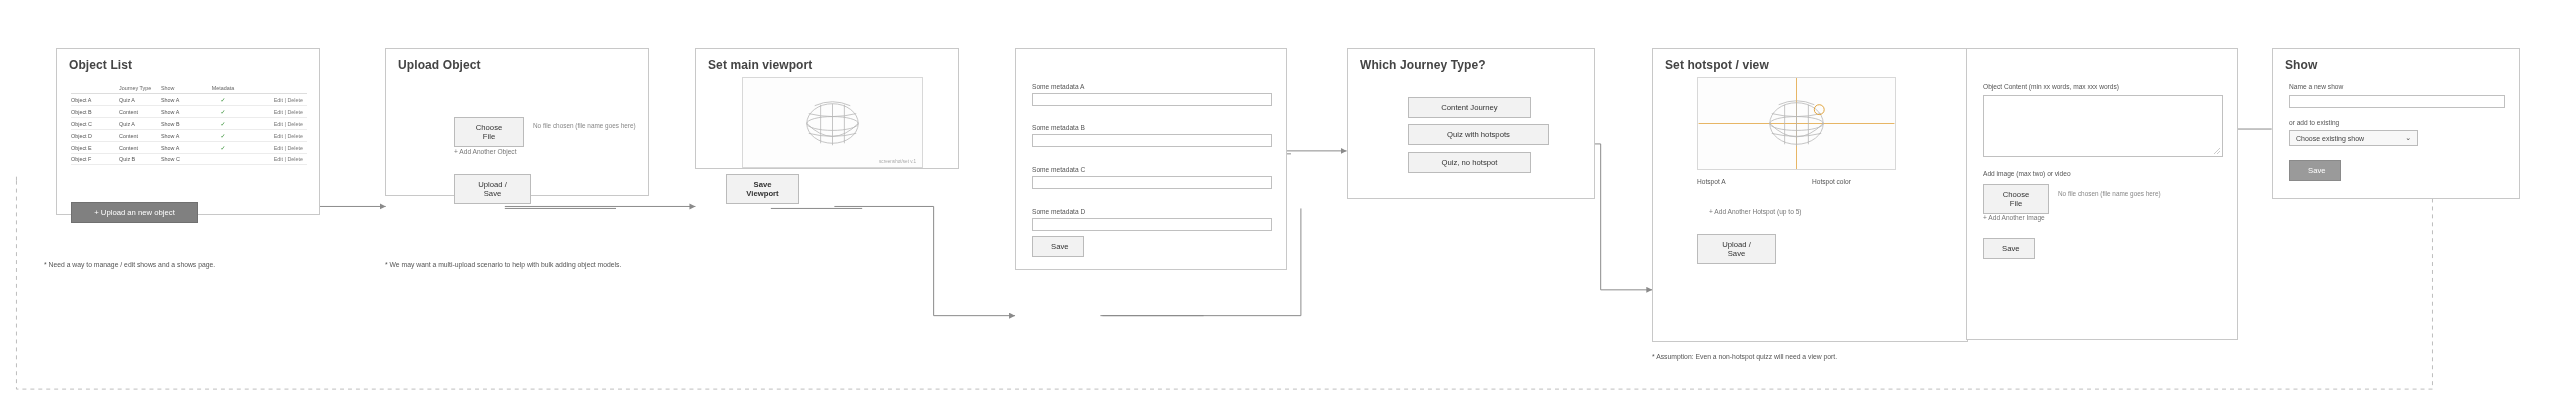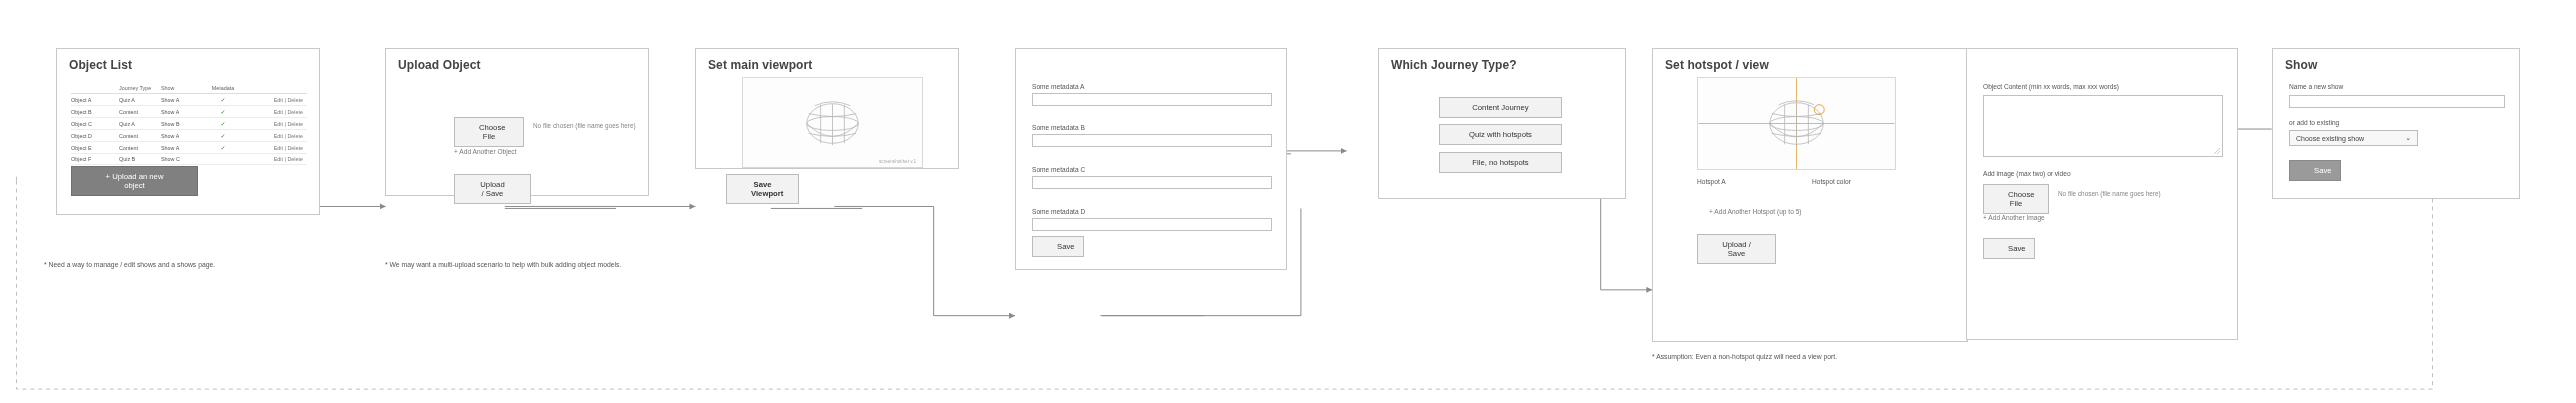--- a/index.html
+++ b/index.html
@@ -45,28 +45,29 @@
     font-size: 6.8px;
     color: #555555;
     line-height: 1.5;
   }
   .btn {
     display: inline-block;
     background: #f2f2f2;
     border: 1px solid #bbbbbb;
     color: #333333;
     font-size: 7.7px;
-    padding: 5px 24px;
+    padding: 5px 18px;
     text-align: center;
     box-sizing: border-box;
   }
   .btn-dark {
     background: #808080;
     border: 1px solid #707070;
     color: #ffffff;
+    margin-top: 36px;
   }
   .btn-mid {
     background: #9a9a9a;
     border: 1px solid #8a8a8a;
     color: #ffffff;
   }
   .field {
     background: #ffffff;
     border: 1px solid #c0c0c0;
     height: 13px;
@@ -111,23 +112,23 @@
   #screenshot-caption { position: absolute; right: 6px; bottom: 3px; font-size: 4.6px; color: #aaaaaa; }
   #save-viewport-btn { position: absolute; left: 30px; top: 125px; width: 73px; font-weight: bold; }
 
   
   #card-add-metadata { left: 1015px; top: 48px; width: 272px; height: 222px; }
   .meta-group { position: absolute; left: 16px; width: 240px; }
   .meta-group .lbl { display: block; margin-bottom: 3px; }
   #save-metadata-btn { position: absolute; left: 16px; top: 187px; width: 52px; }
 
   
-  #card-journey-type { left: 1347px; top: 48px; width: 248px; height: 151px; margin-left: 31px; }
+  #card-journey-type { left: 1347px; top: 48px; width: 248px; height: 151px; }
   #journey-btn-0 { position: absolute; left: 60px; top: 48px; width: 123px; }
-  #journey-btn-1 { position: absolute; left: 60px; top: 75px; width: 123px; }
+  #journey-btn-1 { position: absolute; left: 60px; top: 75px; width: 141px; }
   #journey-btn-2 { position: absolute; left: 60px; top: 103px; width: 123px; }
 
   
   #card-hotspot { left: 1652px; top: 48px; width: 316px; height: 294px; }
   .hot-preview { position: absolute; left: 44px; top: 28px; width: 197px; height: 91px; border: 1px solid #d8d8d8; background: #fdfdfd; }
   #hotspot-a-label { position: absolute; left: 44px; top: 129px; }
   #hotspot-color-label { position: absolute; left: 159px; top: 129px; }
   #add-hotspot-link { position: absolute; left: 56px; top: 159px; }
   #hotspot-upload-save-btn { position: absolute; left: 44px; top: 185px; width: 79px; }
 
@@ -298,21 +299,21 @@
       <span class="lbl">Some metadata D</span>
       <div class="field"></div>
     </div>
     <div class="btn" id="save-metadata-btn">Save</div>
   </div>
 
   <div class="card" id="card-journey-type">
     <div class="card-title">Which Journey Type?</div>
     <div class="btn" id="journey-btn-0">Content Journey</div>
     <div class="btn" id="journey-btn-1">Quiz with hotspots</div>
-    <div class="btn" id="journey-btn-2">File, no hotspots</div>
+    <div class="btn" id="journey-btn-2">Quiz, no hotspot</div>
   </div>
 
   <div class="card" id="card-hotspot">
     <div class="card-title">Set hotspot / view</div>
     <div class="hot-preview">
       <svg viewBox="0 0 198 92" width="197" height="91">
         <g stroke="#e0a33c" stroke-width="0.8" fill="none">
           <path d="M0,46 L198,46"></path>
           <path d="M99,0 L99,92"></path>
         </g>

